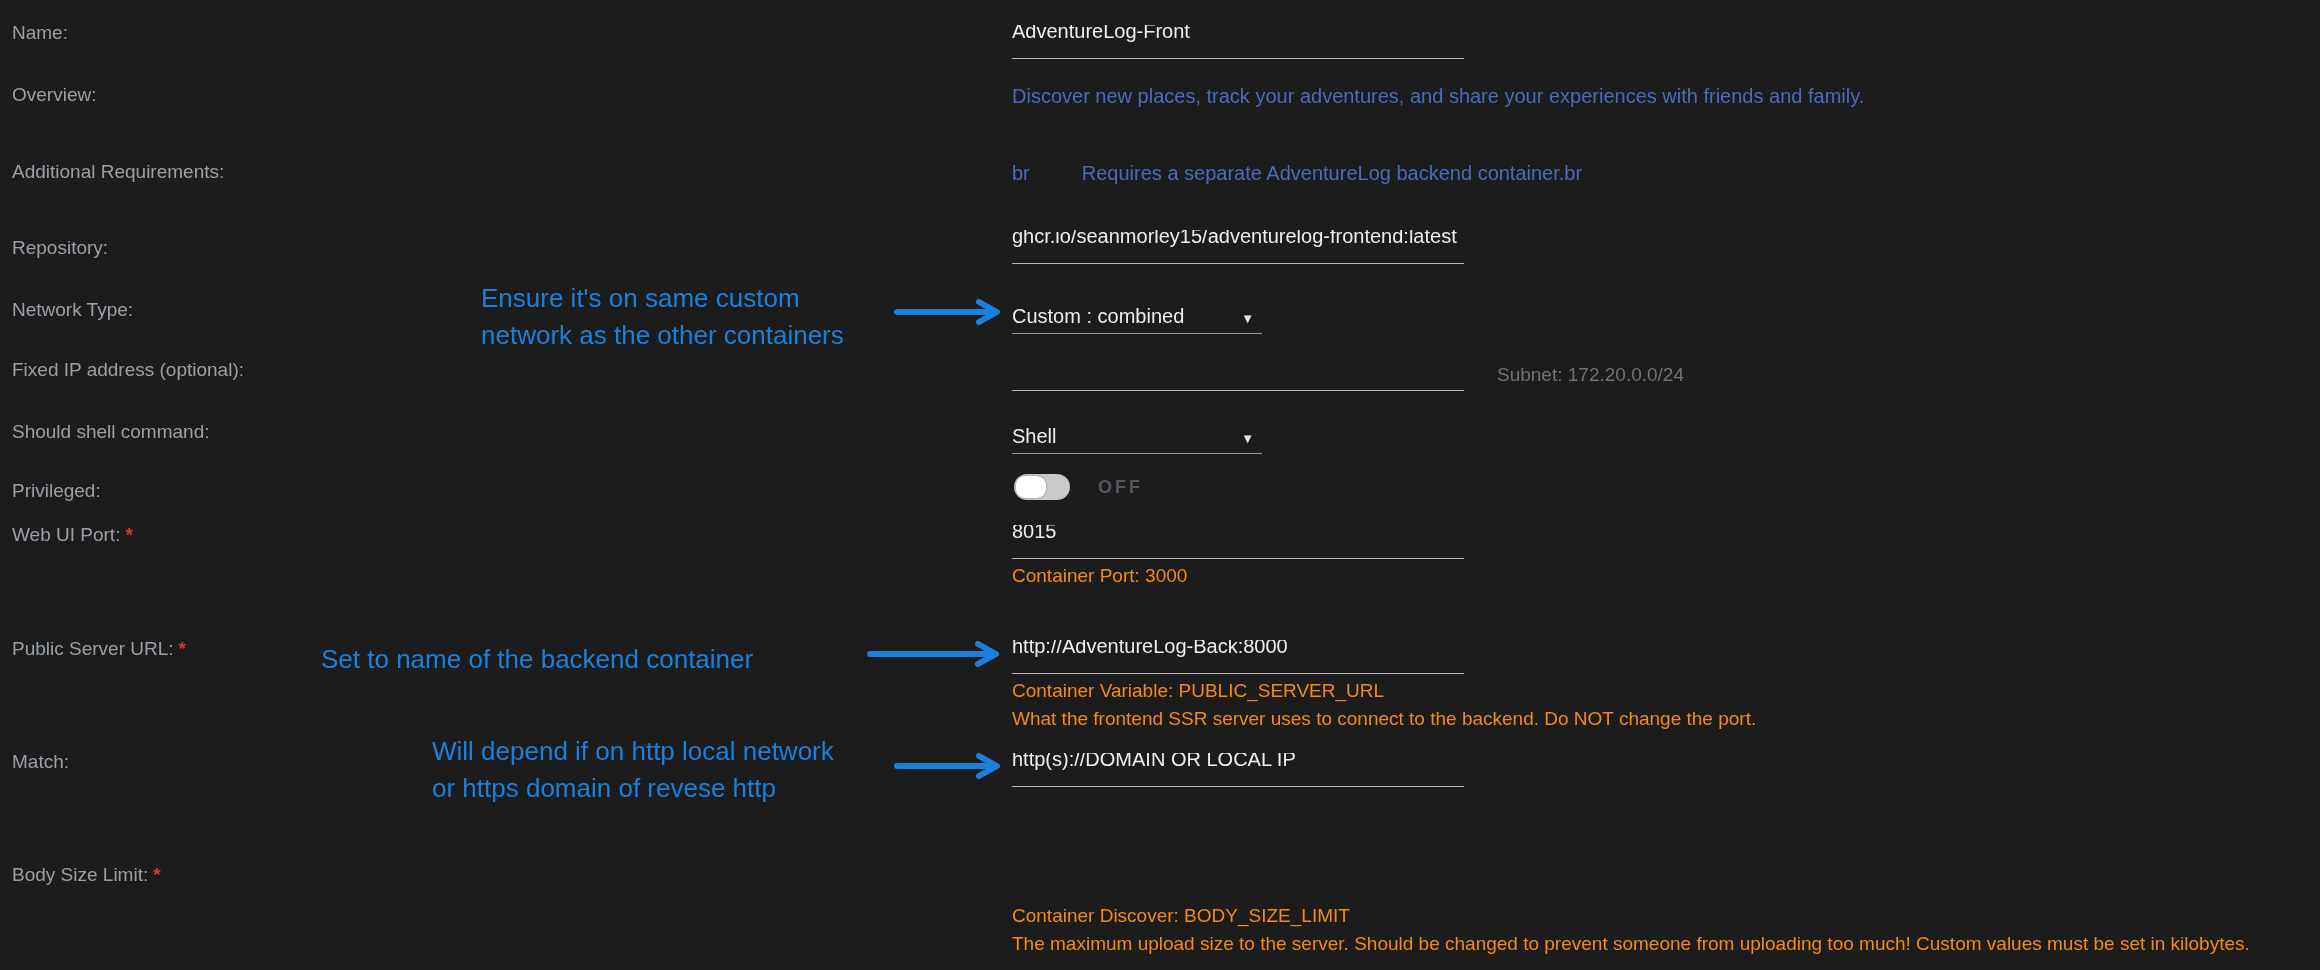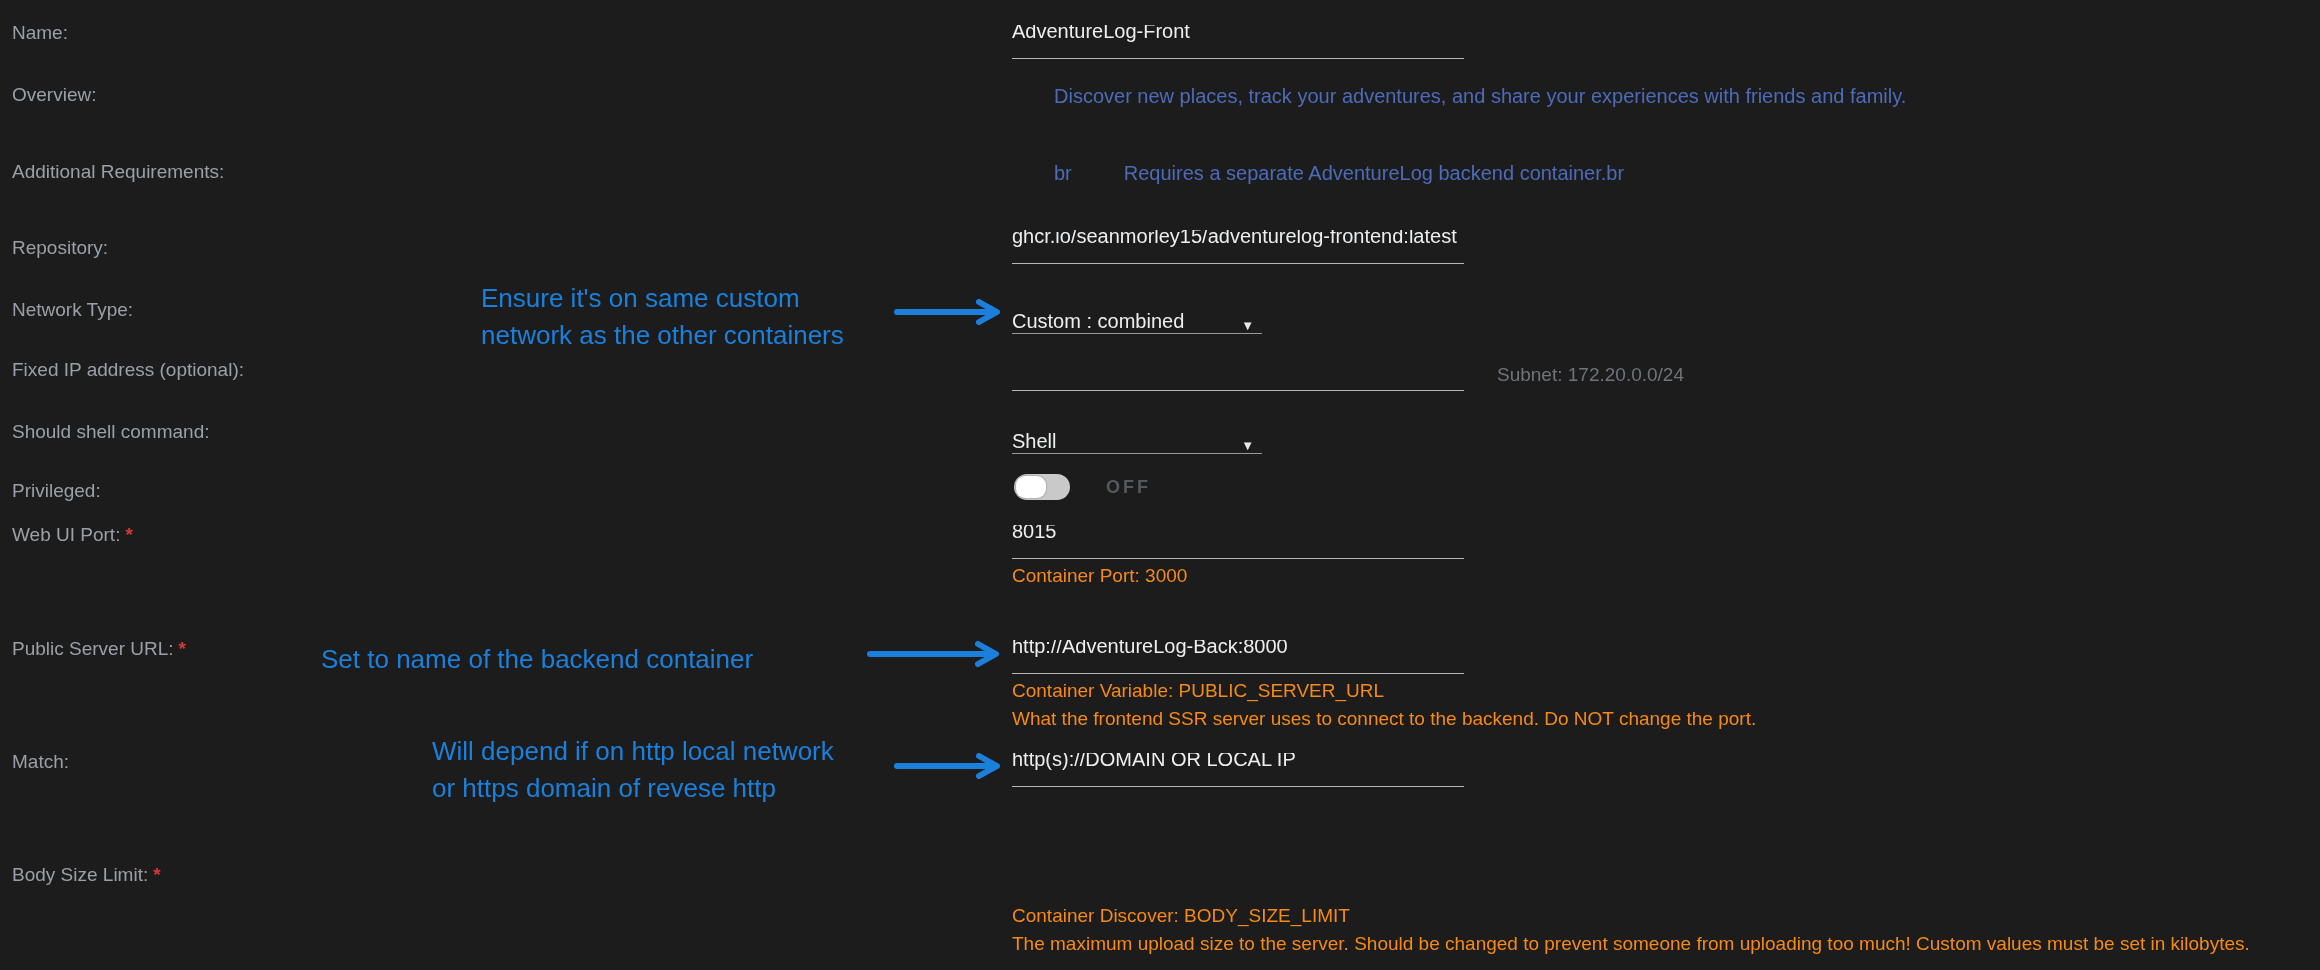--- a/index.html
+++ b/index.html
@@ -14,32 +14,32 @@
   .canvas{position:absolute;inset:0;width:2320px;height:970px;background:var(--bg);}
 
   .flabel{position:absolute;left:12px;font-size:19px;color:var(--label);white-space:nowrap;}
   .req{color:var(--red);font-weight:bold;margin-left:5px;font-size:19px;}
 
   .tinput{position:absolute;left:1012px;width:452px;height:34px;background:transparent;
     border:none;border-bottom:1px solid var(--underline);color:var(--value);
     font-family:"Liberation Sans",sans-serif;font-size:20px;padding:0 0 20px 0;outline:none;white-space:nowrap;}
 
   .select{position:absolute;left:1012px;width:250px;height:34px;border-bottom:1px solid var(--sel-underline);
-    color:var(--value);font-size:20px;display:flex;align-items:flex-end;justify-content:space-between;cursor:pointer;}
+    color:var(--value);font-size:20px;display:flex;align-items:center;justify-content:space-between;cursor:pointer;}
   .select .caret{font-size:13px;color:#e8e8e8;margin-right:8px;padding-top:4px;}
 
-  .static-blue{position:absolute;left:1012px;font-size:20px;color:var(--muted-blue);white-space:nowrap;margin-left:42px;}
+  .static-blue{position:absolute;left:1012px;font-size:20px;color:var(--muted-blue);white-space:nowrap;}
   .static-blue .gap{display:inline-block;width:52px;}
 
   .helpline{font-size:19px;color:var(--orange);white-space:nowrap;line-height:28px;}
   .helpblock{position:absolute;left:1012px;}
 
   .subnet{position:absolute;font-size:19px;color:var(--subnet);white-space:nowrap;}
 
-  .toggle-row{position:absolute;left:1014px;display:flex;align-items:center;gap:36px;}
+  .toggle-row{position:absolute;left:1014px;display:flex;align-items:center;gap:28px;}
   .toggle{width:56px;height:26px;background:var(--toggle);border-radius:13px;position:relative;cursor:pointer;}
   .toggle .knob{position:absolute;left:2px;top:2px;width:30px;height:22px;background:var(--knob);border-radius:9px;
     box-shadow:0 0 2px rgba(0,0,0,.4);}
   .off-label{font-size:18px;color:var(--off);letter-spacing:3px;font-weight:bold;}
 
   .annotation{position:absolute;color:var(--ann-blue);font-size:26px;line-height:37px;font-weight:500;white-space:nowrap;}
   .arrow{position:absolute;}
   .arrow svg{display:block;}
 </style>
 </head>

